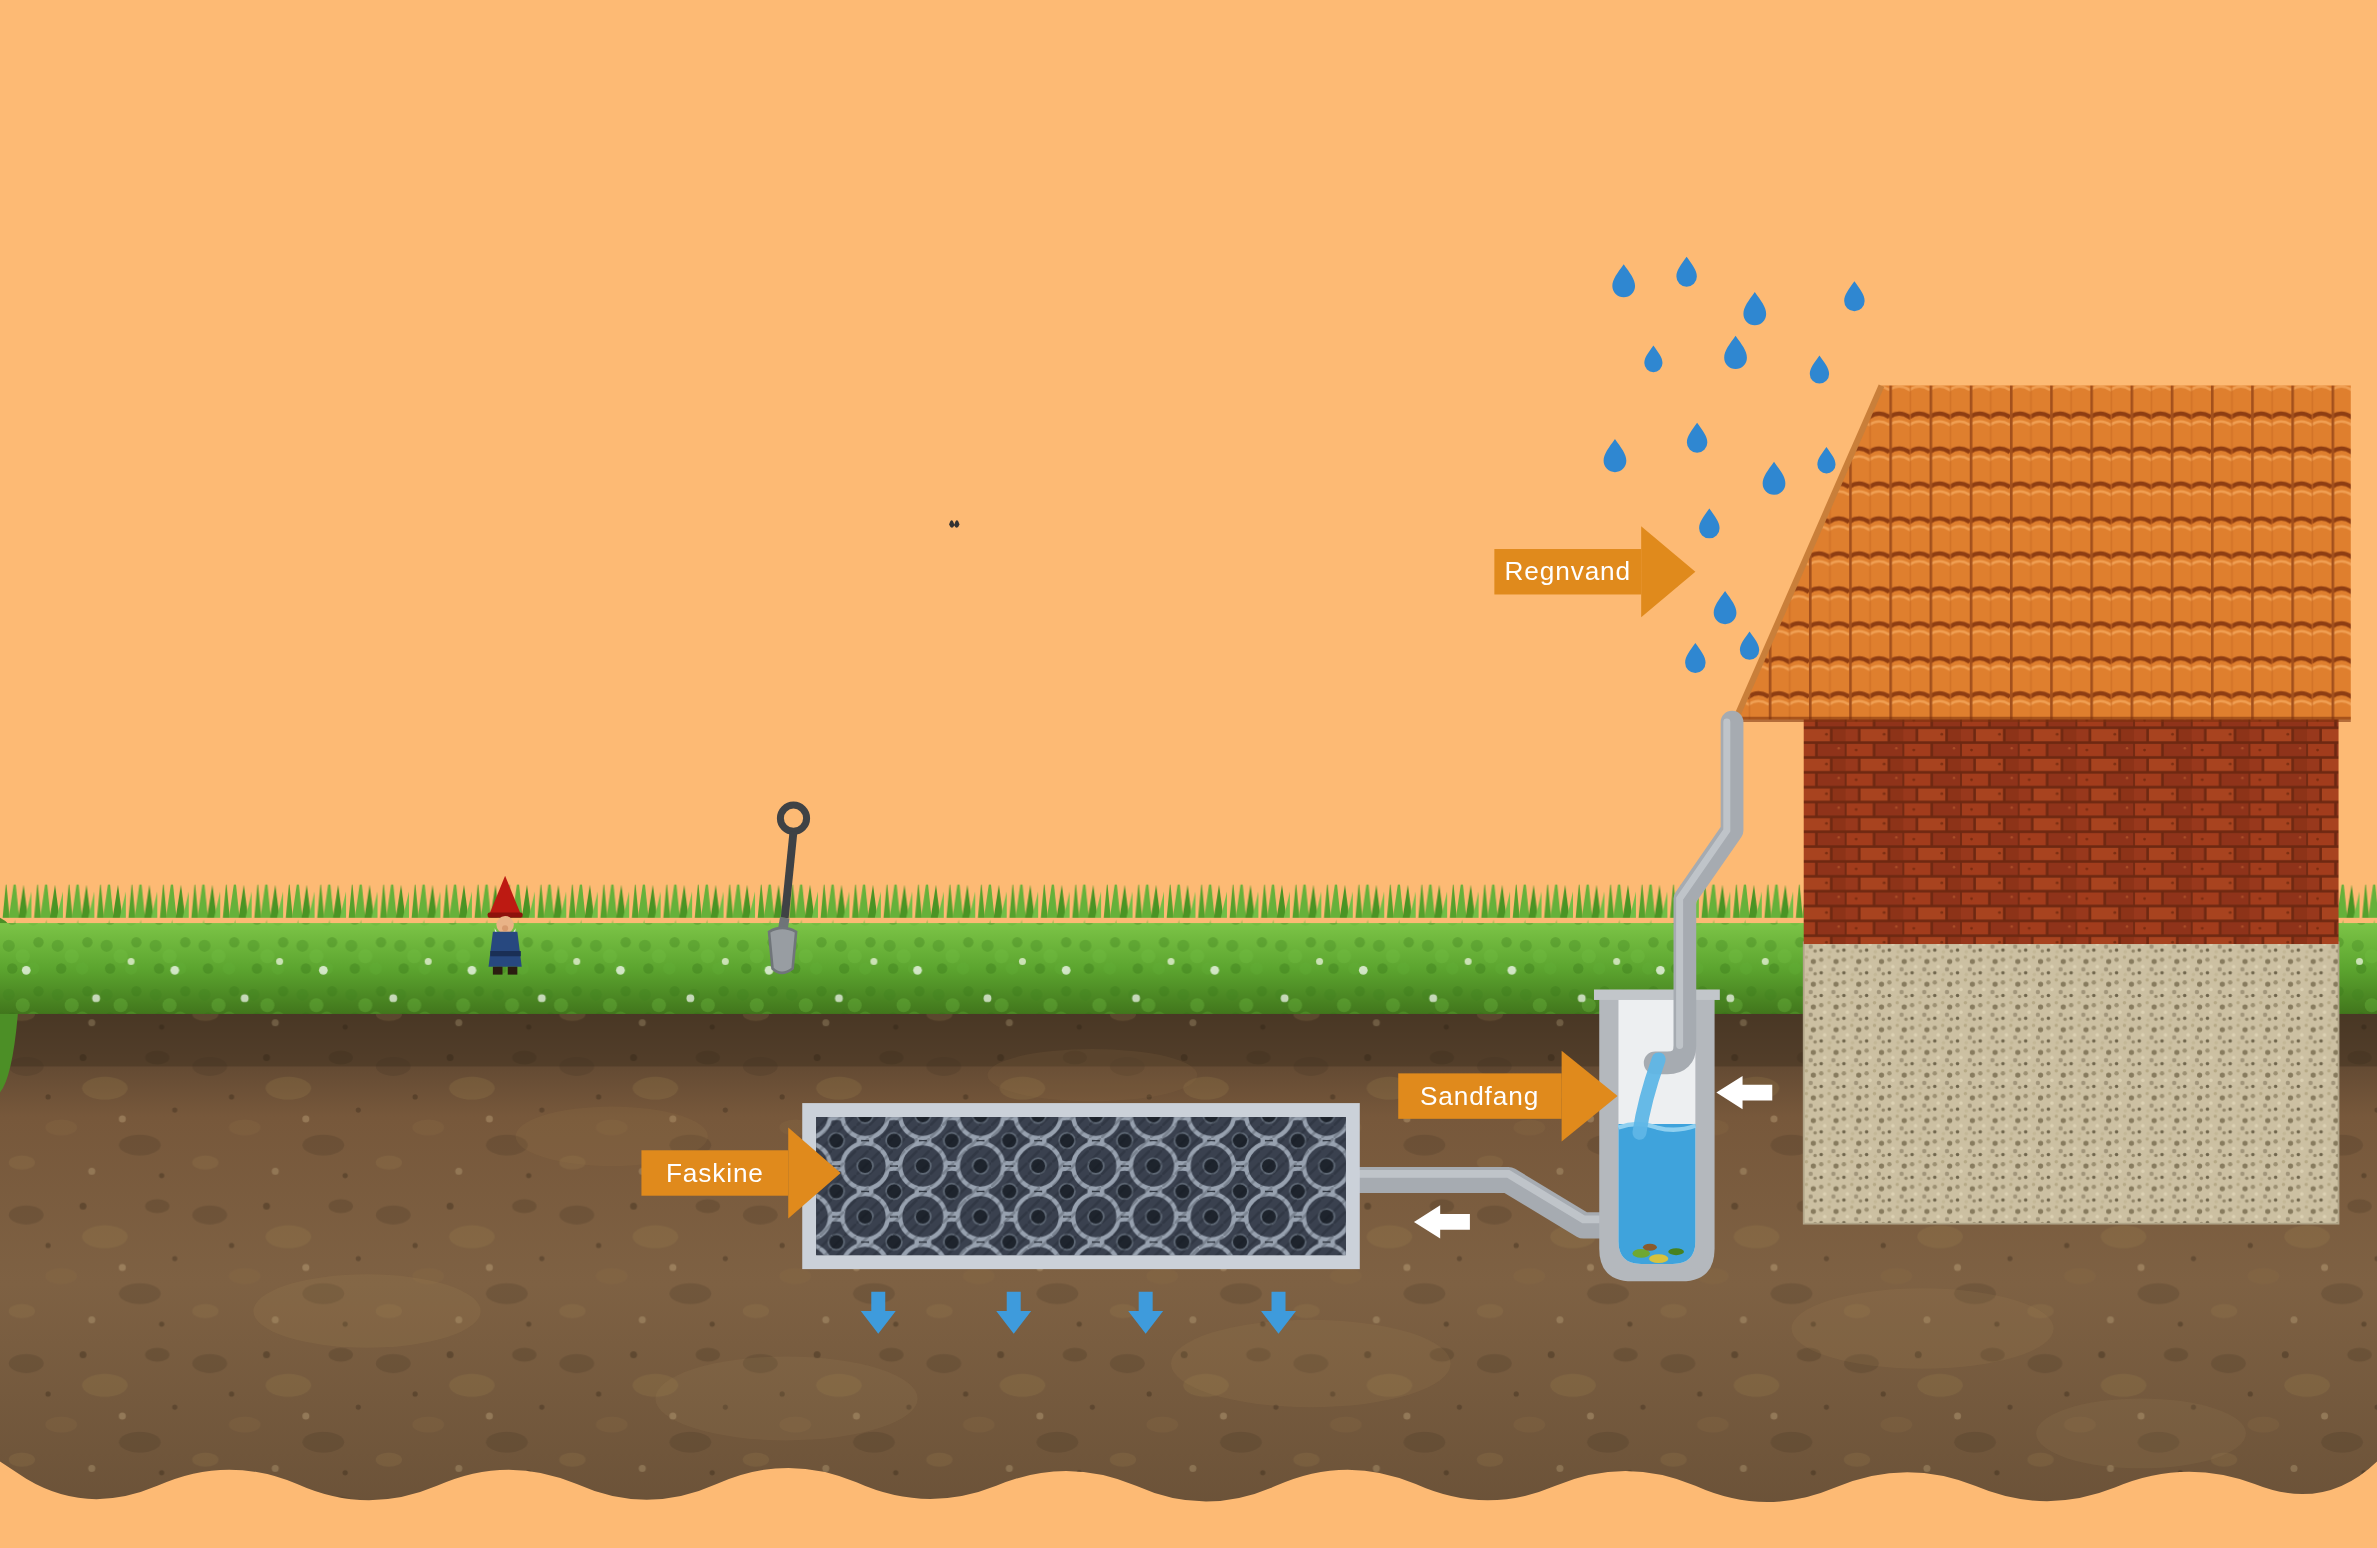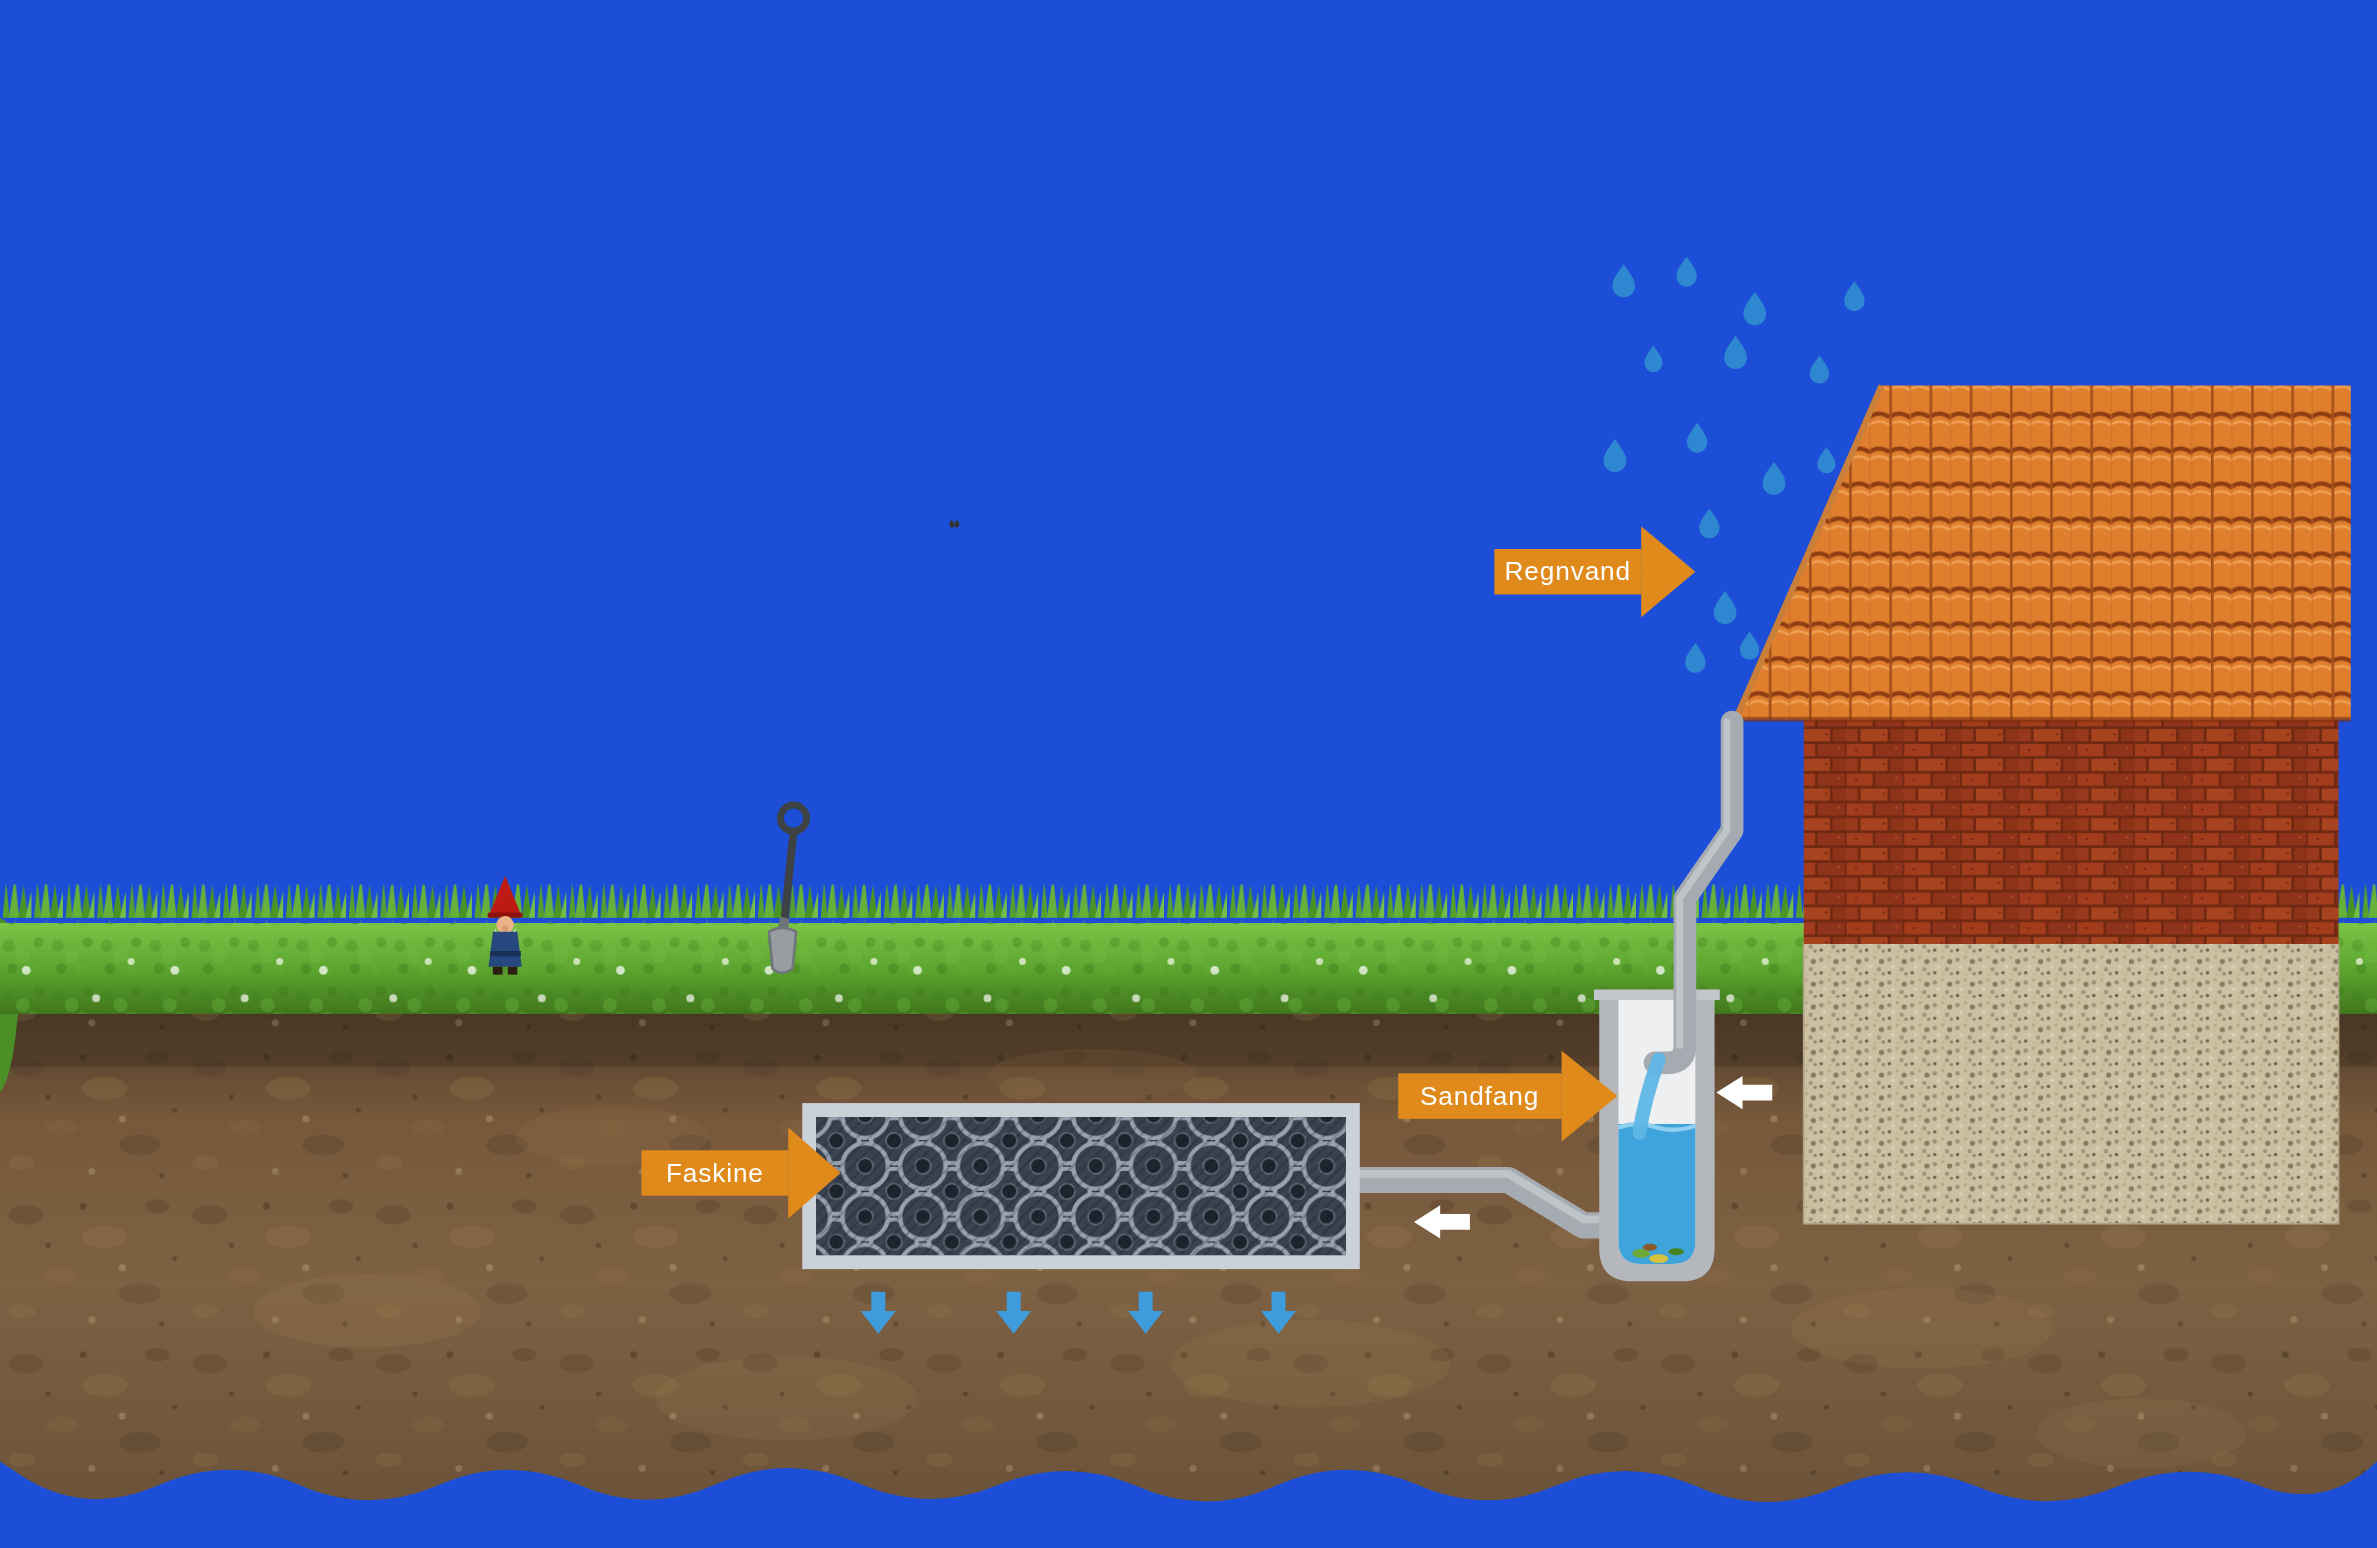--- a/index.html
+++ b/index.html
@@ -1,17 +1,17 @@
 <!DOCTYPE html>
 <html style="font-size:14px"><head>
 <meta charset="utf-8">
 <title>Diagram</title>
 <style>
   html,body{margin:0;padding:0;background:#ffffff;}
-  .canvas{position:relative;width:2377px;height:1549px;background:#1d4ed8;overflow:hidden;}
+  .canvas{position:relative;width:2377px;height:1549px;background:#fdba74;overflow:hidden;}
   svg{display:block;}
   .label-text{
     font-family:"Liberation Sans", sans-serif;
     font-size:30px;
     letter-spacing:1px;
     fill:#ffffff;
   }
 </style>
 </head>
 <body>

